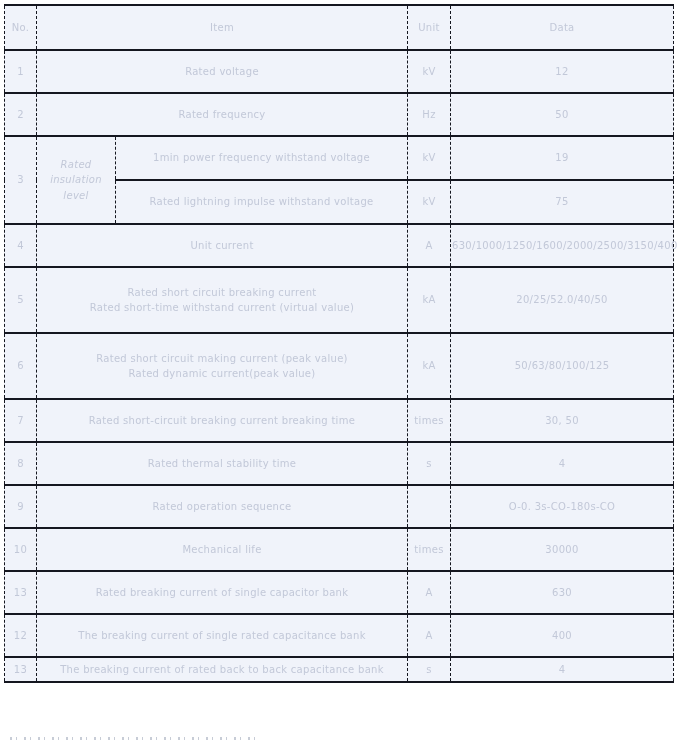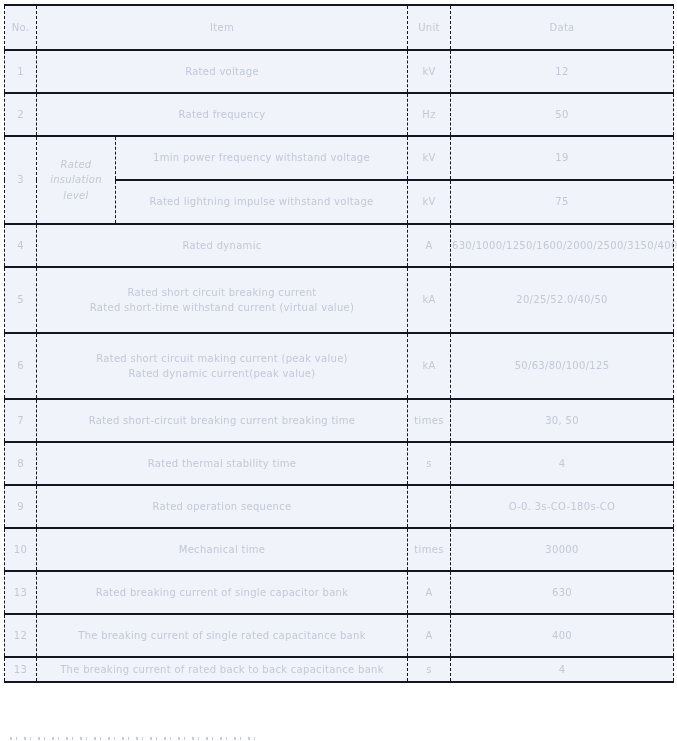--- a/index.html
+++ b/index.html
@@ -117,21 +117,21 @@
         <tr>
           <td class="item-cell">
             <div class="item-line">Rated lightning impulse withstand voltage</div>
           </td>
           <td class="unit-cell">kV</td>
           <td class="data-cell">75</td>
         </tr>
         <tr>
           <td class="no-cell">4</td>
           <td class="item-cell" colspan="2">
-            <div class="item-line">Rated dynamic</div>
+            <div class="item-line">Unit current</div>
           </td>
           <td class="unit-cell">A</td>
           <td class="data-cell">630/1000/1250/1600/2000/2500/3150/4000</td>
         </tr>
         <tr>
           <td class="no-cell">5</td>
           <td class="item-cell" colspan="2">
             <div class="item-line">Rated short circuit breaking current</div>
             <div class="item-line">Rated short-time withstand current (virtual value)</div>
           </td>
@@ -167,21 +167,21 @@
           <td class="no-cell">9</td>
           <td class="item-cell" colspan="2">
             <div class="item-line">Rated operation sequence</div>
           </td>
           <td class="unit-cell"></td>
           <td class="data-cell">O-0. 3s-CO-180s-CO</td>
         </tr>
         <tr>
           <td class="no-cell">10</td>
           <td class="item-cell" colspan="2">
-            <div class="item-line">Mechanical time</div>
+            <div class="item-line">Mechanical life</div>
           </td>
           <td class="unit-cell">times</td>
           <td class="data-cell">30000</td>
         </tr>
         <tr>
           <td class="no-cell">13</td>
           <td class="item-cell" colspan="2">
             <div class="item-line">Rated breaking current of single capacitor bank</div>
           </td>
           <td class="unit-cell">A</td>

